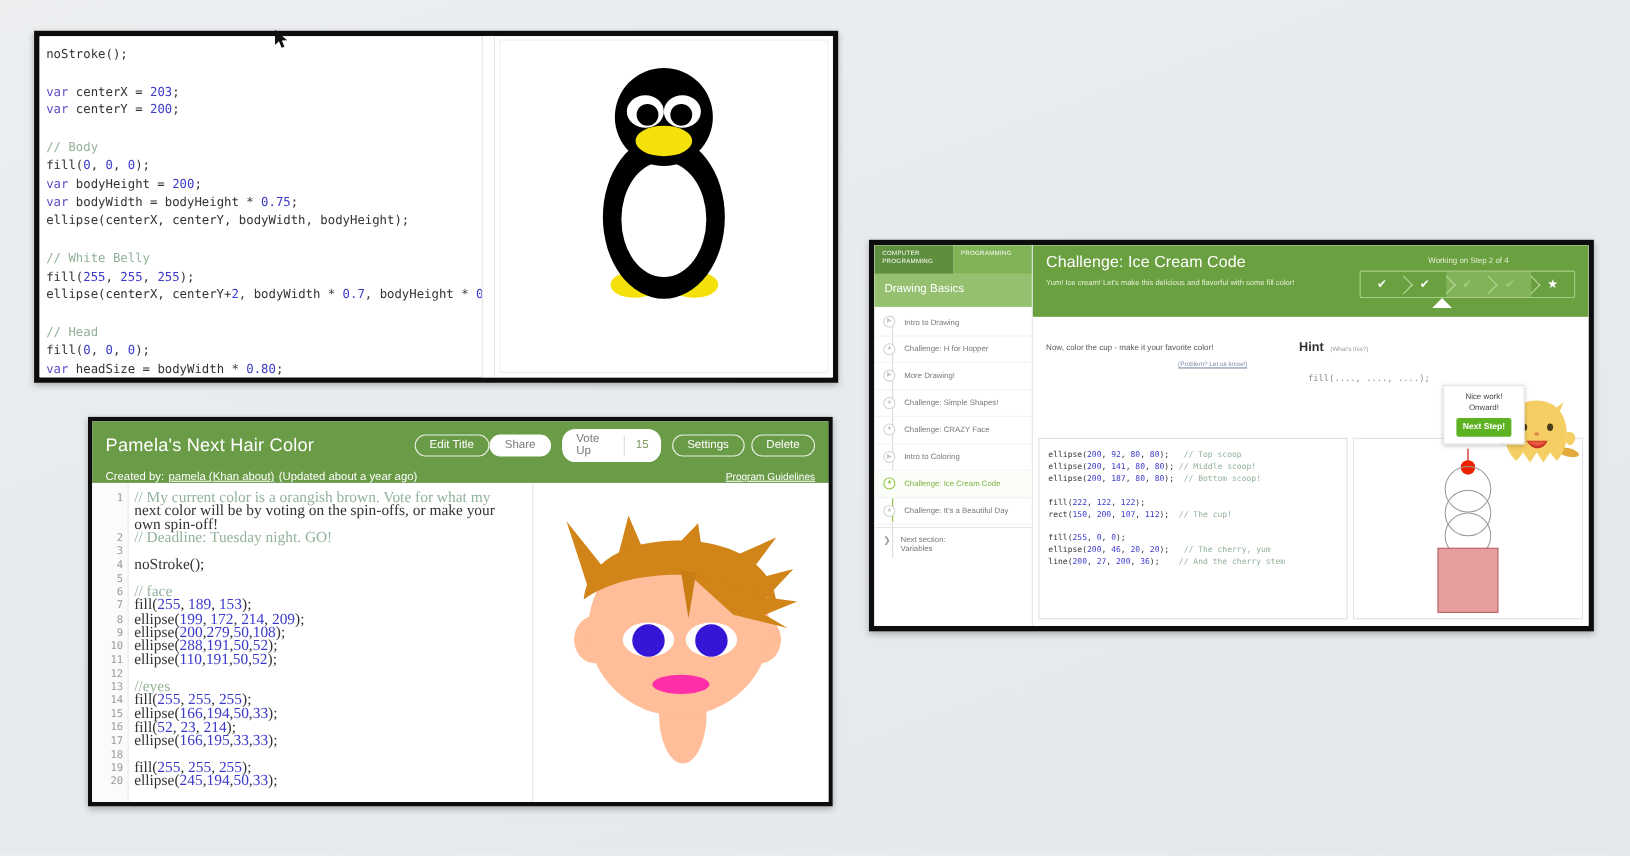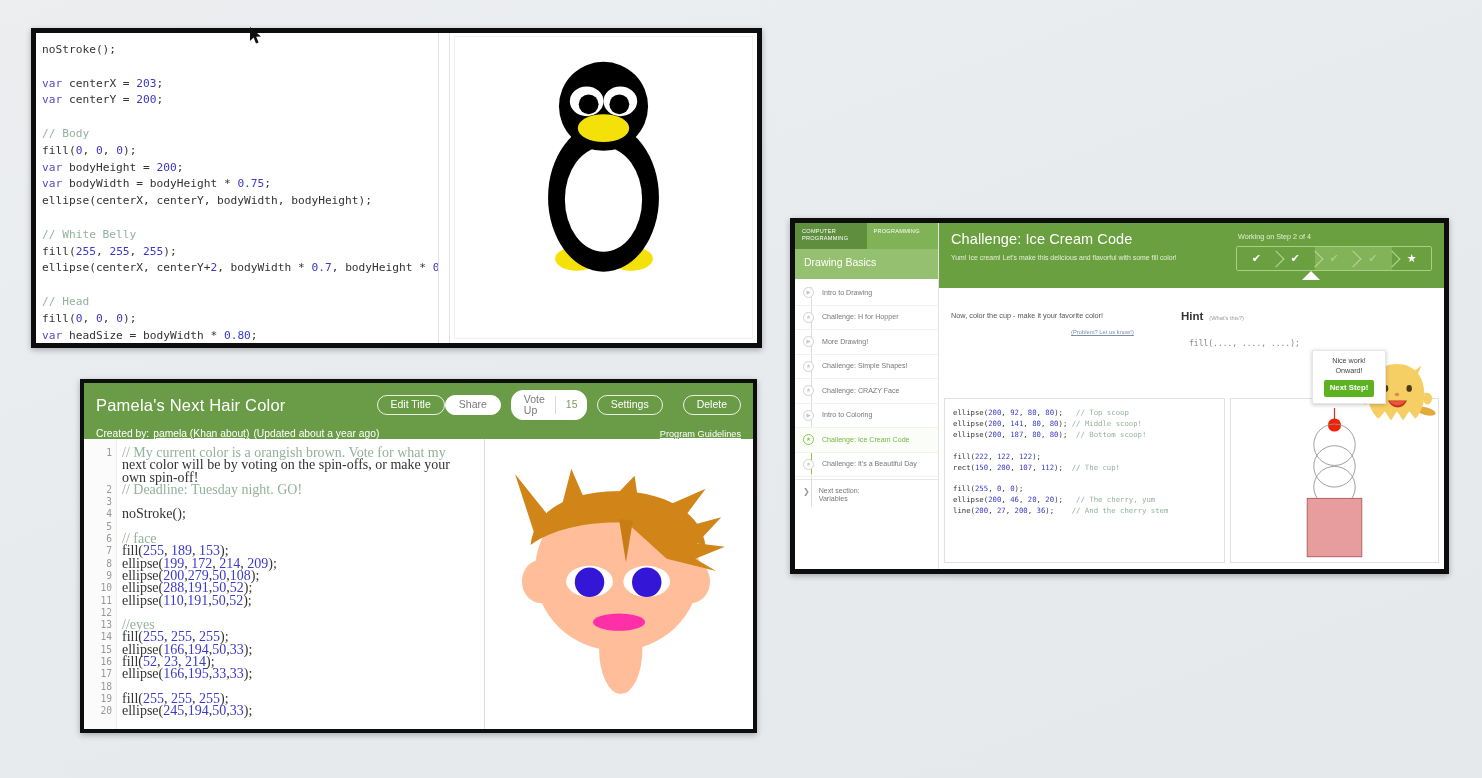--- a/index.html
+++ b/index.html
@@ -112,21 +112,21 @@
   #voteup-btn {
     color: #7a7a7a; font-size: 10.5px;
     padding: 3px 10px 4px 12px; line-height: 1;
   }
   #vote-count {
     color: #7d9a5f; font-size: 10.5px;
     padding: 3px 10px 4px 10px; line-height: 1;
     border-left: 1px solid #d9d9d9;
   }
   #settings-btn { margin-left: 10px; }
-  #delete-btn   { margin-left: 20px; text-align: right; }
+  #delete-btn   { margin-left: 6px; text-align: right; }
 
   #hair-subrow {
     margin-top: 8px;
     display:flex; align-items:baseline;
     color:#ffffff; font-size: 10.3px;
   }
   #program-guidelines {
     margin-left: auto;
     color:#ffffff; font-size: 9.2px;
     text-decoration: underline;
@@ -242,21 +242,21 @@
     height: 65px;
     position: relative;
     padding: 8px 12px 0 12px;
   }
   #ka-challenge-title { color:#ffffff; font-size:14.5px; letter-spacing:.1px; }
   #ka-challenge-sub {
     color: #e4f0d8; font-size: 6.9px; line-height: 9.5px;
     margin-top: 6px; max-width: 232px;
   }
   #ka-step-wrap { position:absolute; right: 12px; top: 9px; width: 196px; }
-  #ka-step-label { color:#e3efd5; font-size: 7.2px; text-align:left; padding-left:2px;}
+  #ka-step-label { color:#e3efd5; font-size: 7.2px; text-align:center; padding-left:2px;}
   #ka-steps {
     margin-top: 5px;
     border: 1px solid #a9cf85;
     border-radius: 2px;
     height: 25px;
     display:flex;
     overflow:hidden;
     background: #77a94c;
   }
   .step {

